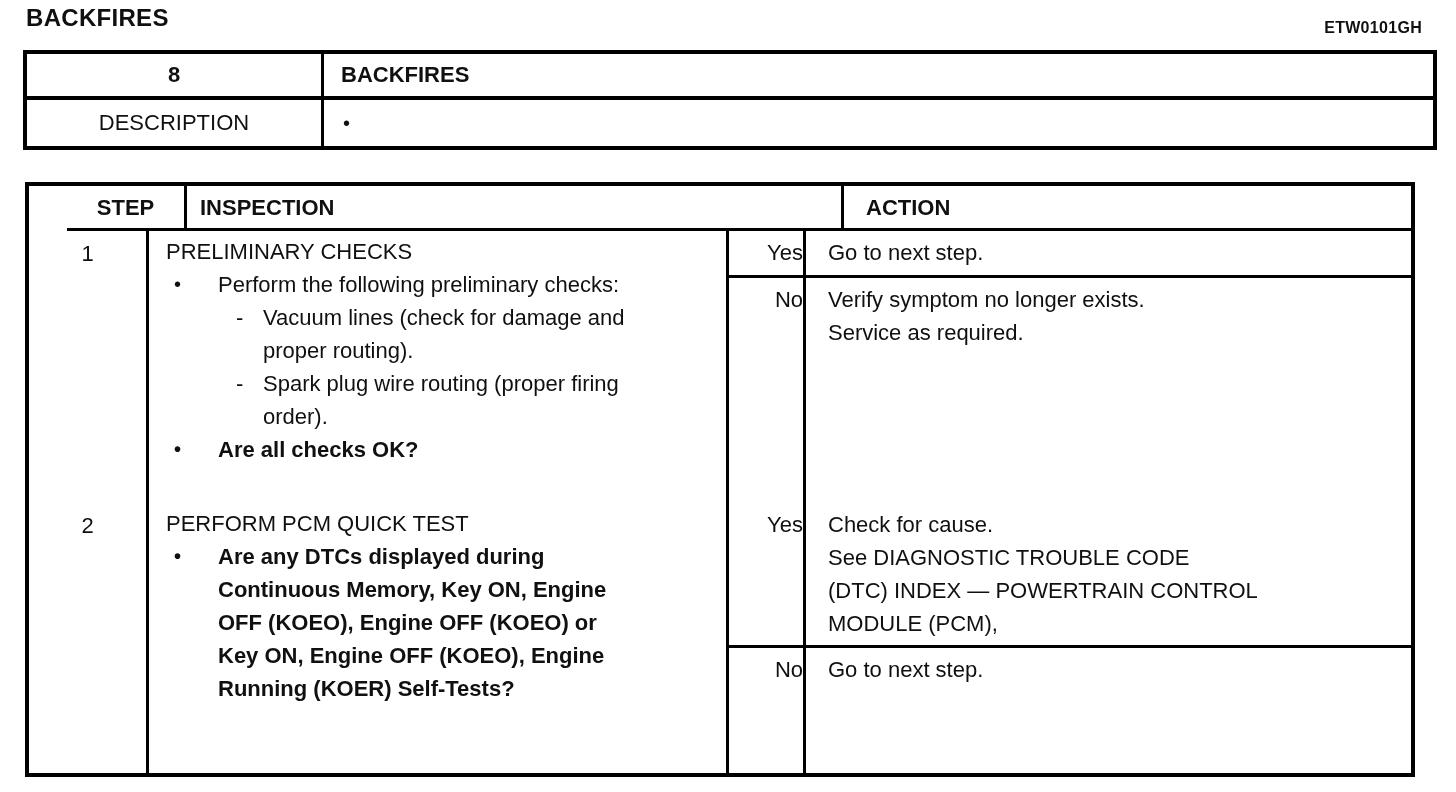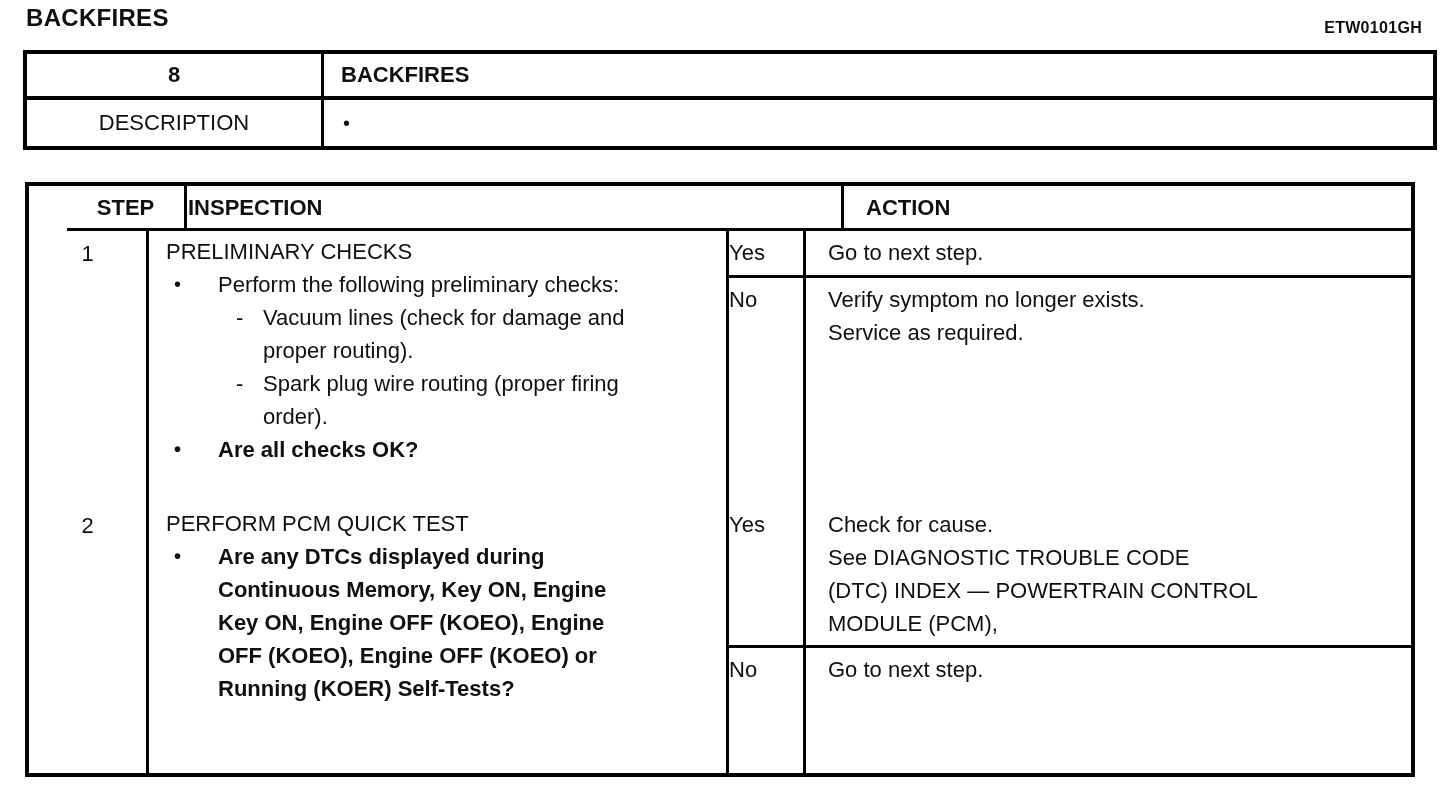--- a/index.html
+++ b/index.html
@@ -106,21 +106,21 @@
     border-right: 3px solid #000;
     display: flex;
     align-items: center;
     justify-content: center;
   }
   .h-inspection {
     flex: 0 0 657px;
     border-right: 3px solid #000;
     display: flex;
     align-items: center;
-    padding-left: 1px;
+    padding-left: 13px;
   }
   .h-action {
     flex: 1;
     display: flex;
     align-items: center;
     padding-left: 22px;
   }
 
   .diag-row { display: flex; }
   .diag-row.r1 { flex: 0 0 272px; }
@@ -145,21 +145,21 @@
   .outcome {
     display: flex;
   }
   .outcome.first { border-bottom: 3px solid #000; }
   .r1 .outcome.first { flex: 0 0 47px; }
   .r2 .outcome.first { flex: 0 0 145px; }
   .outcome.second { flex: 1; }
   .c-yn {
     flex: 0 0 77px;
     border-right: 3px solid #000;
-    text-align: left;
+    text-align: right;
     padding-top: 5px;
   }
   .c-action {
     flex: 1;
     padding: 5px 10px 0 22px;
   }
 
   .insp-title { }
   .bullet-row { display: flex; }
   .bullet-marker {
@@ -245,22 +245,22 @@
 
   <div class="diag-row r2">
     <div class="c-step">2</div>
     <div class="c-insp">
       <div class="insp-title">PERFORM PCM QUICK TEST</div>
       <div class="bullet-row bold">
         <span class="bullet-marker">•</span>
         <span class="bullet-text">
           <div>Are any DTCs displayed during</div>
           <div>Continuous Memory, Key ON, Engine</div>
+          <div>OFF (KOEO), Engine OFF (KOEO) or</div>
           <div>Key ON, Engine OFF (KOEO), Engine</div>
-          <div>OFF (KOEO), Engine OFF (KOEO) or</div>
           <div>Running (KOER) Self-Tests?</div>
         </span>
       </div>
     </div>
     <div class="c-right">
       <div class="outcome first">
         <div class="c-yn">Yes</div>
         <div class="c-action">
           <div>Check for cause.</div>
           <div>See DIAGNOSTIC TROUBLE CODE</div>

